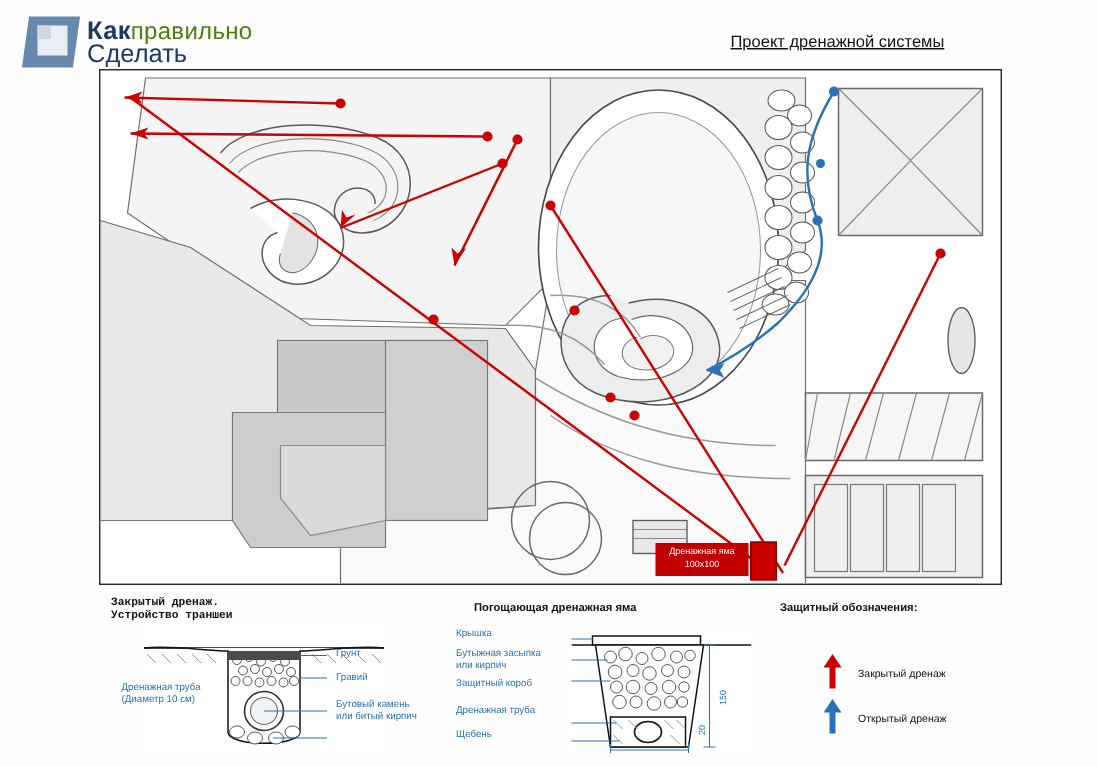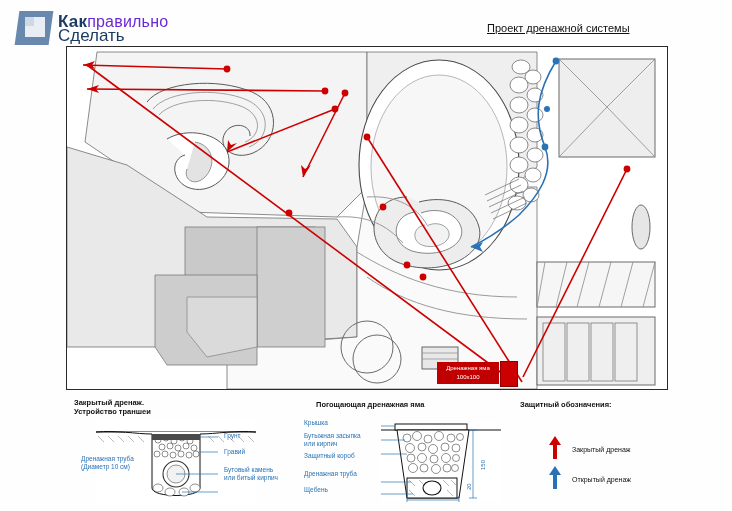--- a/index.html
+++ b/index.html
@@ -7,21 +7,21 @@
   #root{position:relative;width:732px;height:511px;background:#fefefe;}
 
   
   .logo-wrap{position:absolute;left:14px;top:8px;display:flex;align-items:center;}
   .logo-mark{width:40px;height:40px;position:relative;}
   .logo-mark .sq{position:absolute;left:3px;top:3px;width:34px;height:34px;background:#5b7fa6;transform:skewX(-8deg);opacity:.92;}
   .logo-mark .sq2{position:absolute;left:11px;top:9px;width:20px;height:20px;background:#e9eef4;}
   .logo-mark .sq3{position:absolute;left:11px;top:9px;width:9px;height:9px;background:#cfd9e4;}
   .logo-text{margin-left:4px;line-height:1;}
   .logo-l1{font-size:17px;font-weight:bold;color:#1b3b64;letter-spacing:.2px;}
-  .logo-l1 .grey{color:#6d28d9;font-weight:normal;font-size:16px;}
+  .logo-l1 .grey{color:#4d7c0f;font-weight:normal;font-size:16px;}
   .logo-l2{font-size:17px;font-weight:normal;color:#1b3b64;margin-top:-3px;}
 
   
   .main-title{position:absolute;left:487px;top:22px;font-size:11px;color:#111;text-decoration:underline;white-space:nowrap;text-align:right;}
 
   
   .plan{position:absolute;left:66px;top:46px;width:600px;height:342px;border:1px solid #2a2a2a;background:#ffffff;overflow:hidden;}
 
   
   .cap{position:absolute;font-size:7.5px;color:#111;font-weight:bold;line-height:1.25;}
@@ -169,21 +169,21 @@
       </g>
     </svg>
   </div>
 
   <div class="pit-box nosel">
     <span>Дренажная яма</span><br>
     <span>100х100</span>
   </div>
   <div class="pit-sq"></div>
 
-  <div class="cap cap-a" style="white-space:pre-line;">Закрытый дренаж.
+  <div class="cap cap-a" style="white-space:pre-line;font-family:Liberation Mono, monospace;">Закрытый дренаж.
 Устройство траншеи</div>
   <div class="cap cap-b">Погощающая дренажная яма</div>
   <div class="cap cap-c">Защитный обозначения:</div>
 
   <svg width="160" height="85" viewBox="0 0 160 85" style="left:96px;top:418px;">
     <rect x="0" y="0" width="160" height="85" fill="#ffffff"></rect>
     <path d="M0,14 H160" stroke="#111" stroke-width="1"></path>
     <path d="M0,14 C20,12 40,16 56,16 L56,70 C56,80 104,80 104,70 L104,16 C120,16 140,12 160,14" fill="#ffffff" stroke="#111" stroke-width="1"></path>
 
     <g stroke="#8a8a8a" stroke-width="0.6">

